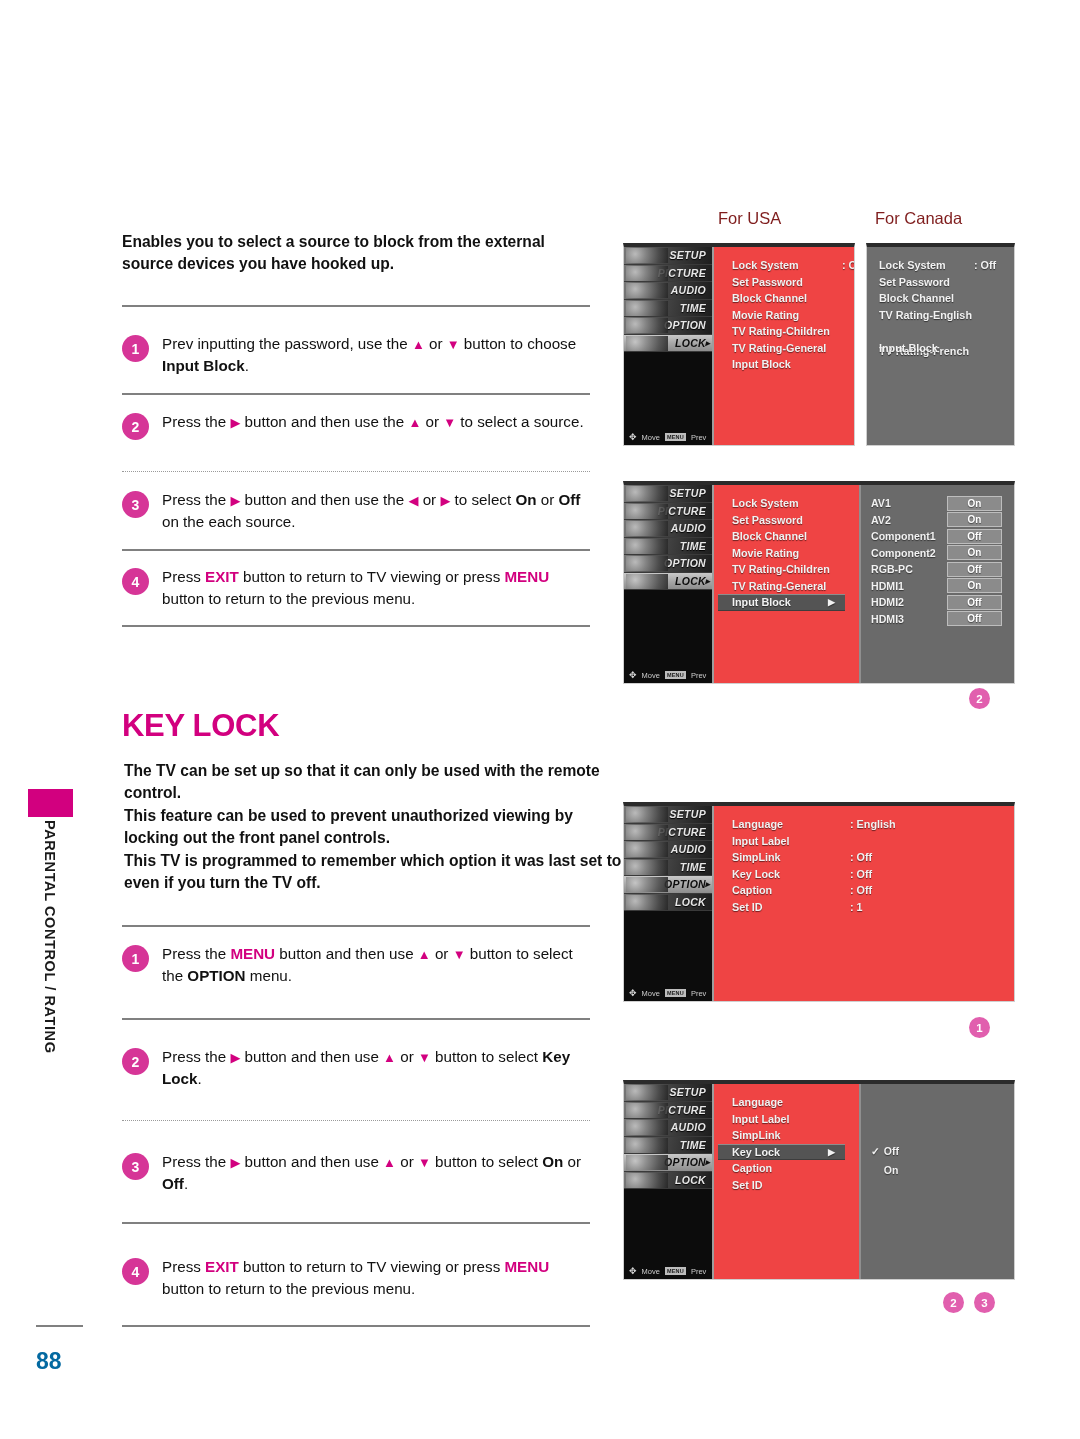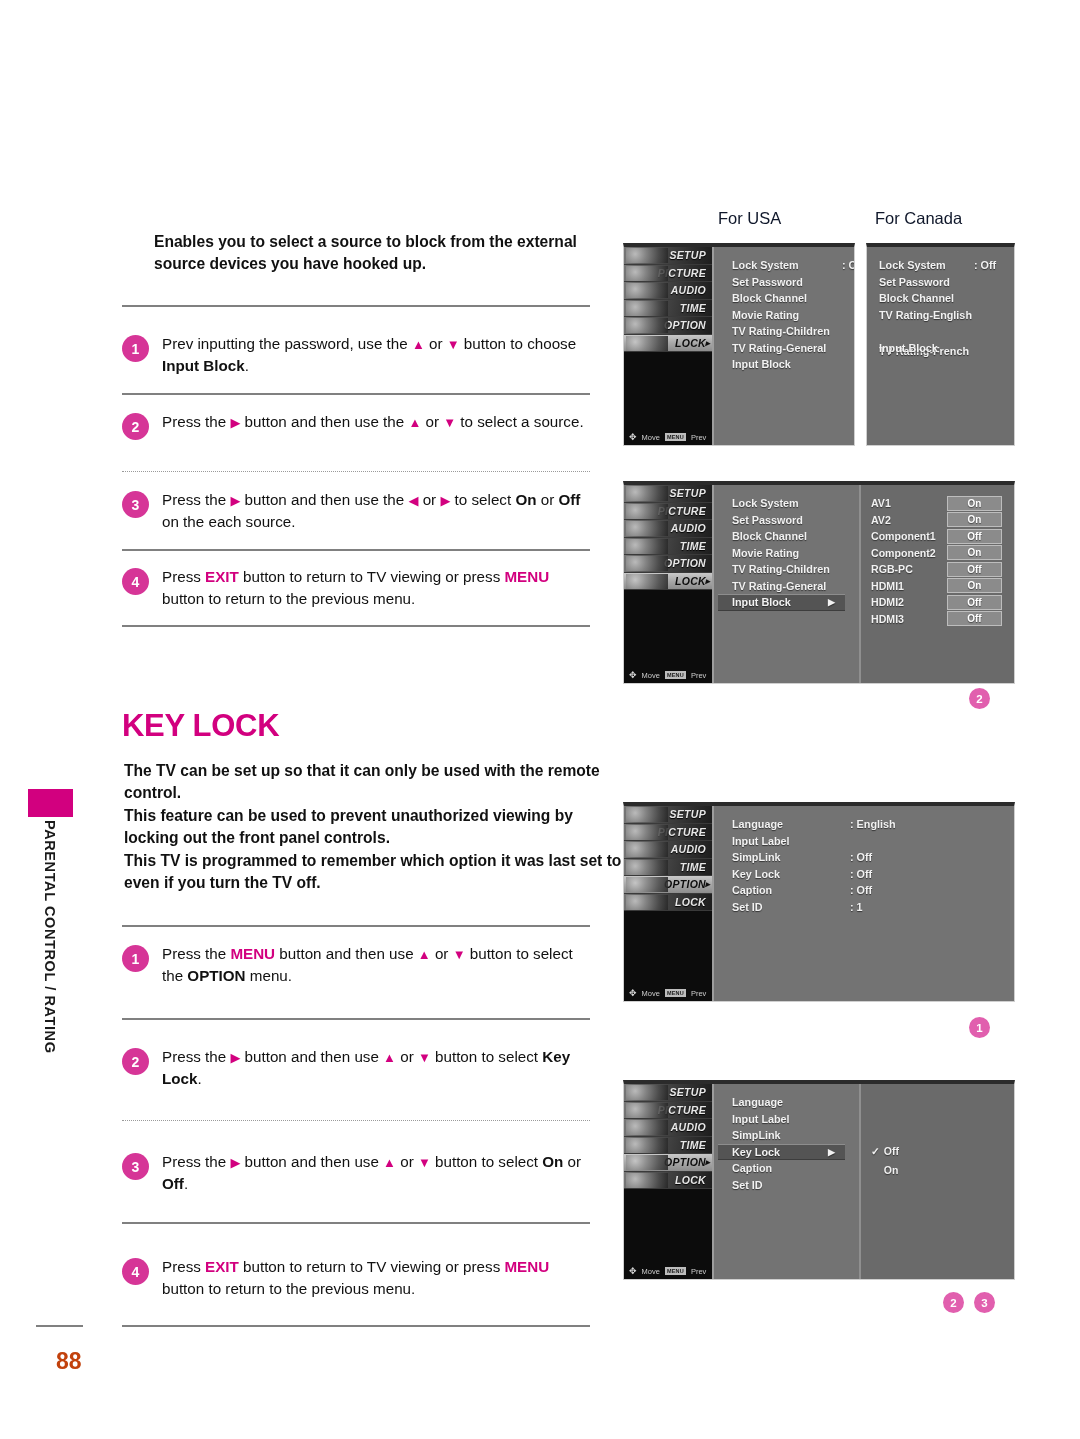--- a/index.html
+++ b/index.html
@@ -38,21 +38,21 @@
     color: #D2007F; letter-spacing: -0.3px;
   }
   #sec1 { left: 120px; top: 155px; }
   #sec2 { left: 122px; top: 708px; }
 
   
   .intro {
     position: absolute; font-size: 15.6px; font-weight: bold;
     color: #111; line-height: 1.44;
   }
-  #intro1 { left: 122px; top: 231px; width: 470px; margin-left: 32px; }
+  #intro1 { left: 122px; top: 231px; width: 470px; }
   #intro2 { left: 124px; top: 760px; width: 500px; }
 
   
   .rule { position: absolute; height: 1.6px; background: #808080; }
   .rule.dotted {
     height: 0; border-top: 1.5px dotted #9a9a9a; background: none;
   }
 
   
   .step { position: absolute; display: flex; gap: 13px; }
@@ -65,21 +65,21 @@
   }
   .step .txt {
     font-size: 15.2px; color: #111; line-height: 1.45; font-weight: normal;
   }
   .step .txt b { font-weight: bold; }
   .step .txt .mag { color: #D2007F; font-weight: bold; }
   .tri { color: #D2007F; font-size: 13px; line-height: 1; }
 
   
   .osd {
-    position: absolute; background: #737373;
+    position: absolute; background: #ef4444;
     border-top: 4px solid #2b2b2b;
     border-left: 1px solid #cfcfcf; border-right: 1px solid #cfcfcf;
     border-bottom: 1px solid #cfcfcf;
     display: flex; overflow: hidden;
   }
   .iconbar {
     width: 90px; flex: none; background: #0c0c0c;
     position: relative;
     border-right: 2px solid #9d9d9d;
   }
@@ -151,34 +151,34 @@
     background: #8b8b8b; border: 1px solid #bdbdbd;
     color: #fff; line-height: 13px;
   }
 
   .chk { font-size: 10.5px; font-weight: bold; color: #f0f0f0;
          padding-left: 10px; height: 19px; display: flex; align-items: center;
          text-shadow: 0 1px 1px rgba(0,0,0,.5); }
 
   
   .osd-cap {
-    position: absolute; font-size: 16.5px; color: #0f172a;
+    position: absolute; font-size: 16.5px; color: #7f1d1d;
   }
 
   
   .callout {
     position: absolute; width: 21px; height: 21px; border-radius: 50%;
     background: #E15FAE; color: #fff; font-size: 11.5px; font-weight: bold;
     display: flex; align-items: center; justify-content: center;
   }
 
   
   .pagenum {
     position: absolute; left: 36px; top: 1348px;
-    font-size: 23px; font-weight: bold; color: #c2410c; margin-left: 20px;
+    font-size: 23px; font-weight: bold; color: #0369a1;
   }
 </style>
 </head>
 <body>
 
 <div class="page">
 
   <div class="side-tab"></div>
   <div class="side-text">
     <span>PARENTAL CONTROL / RATING</span>

